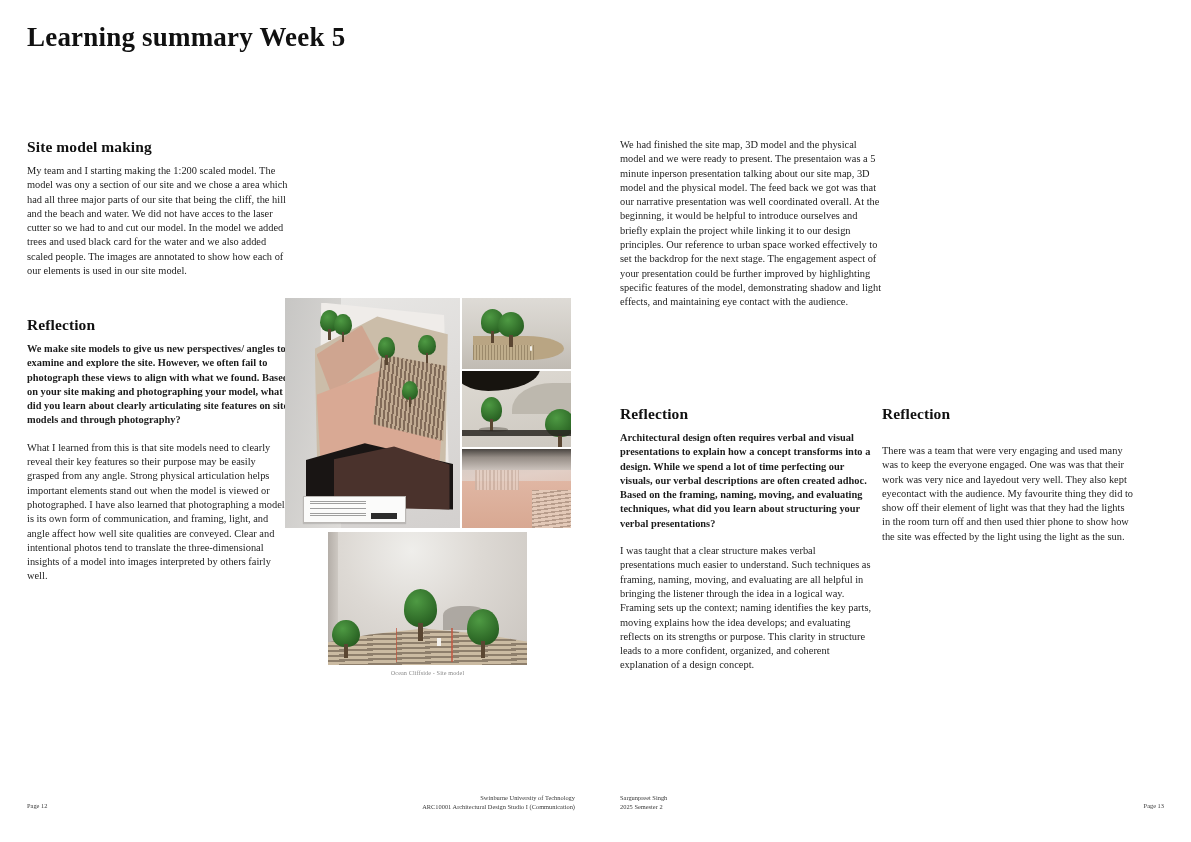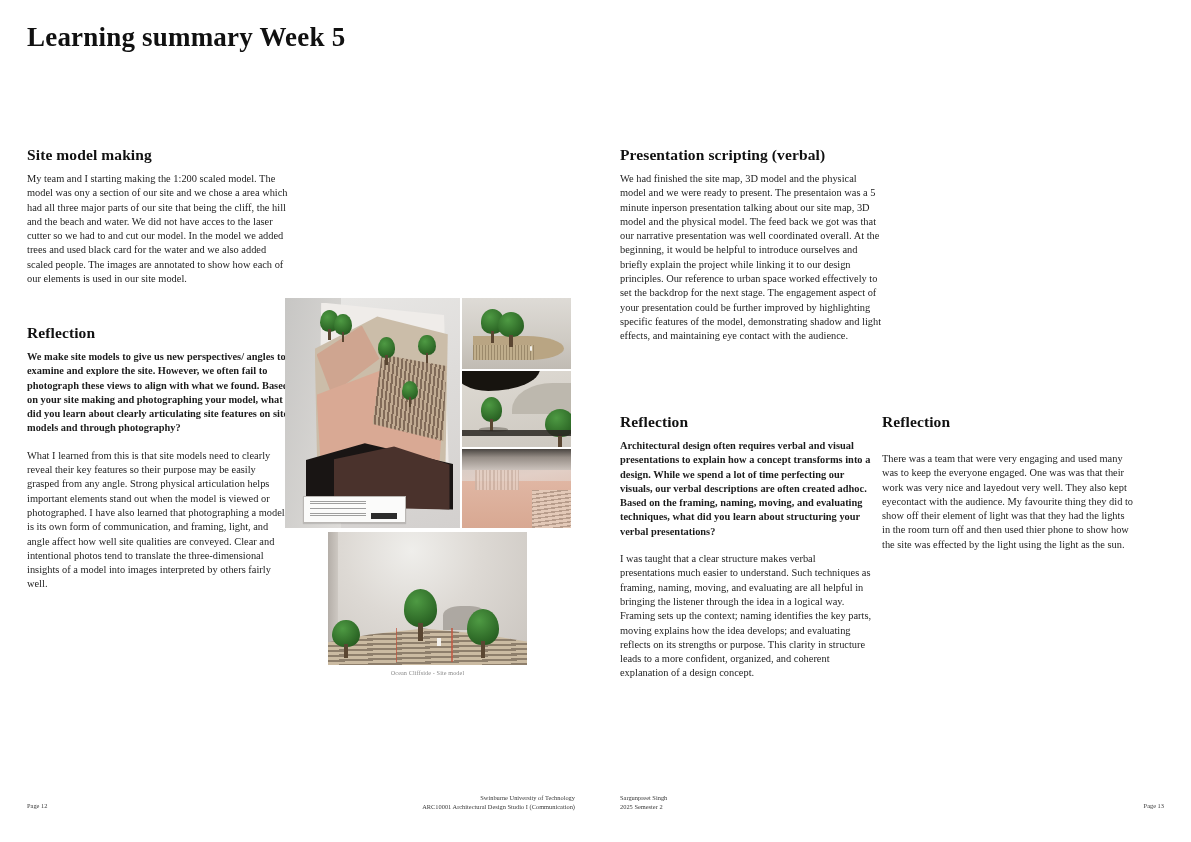--- a/index.html
+++ b/index.html
@@ -33,21 +33,21 @@
     letter-spacing: 0.2px;
     color: #111;
     font-family: "Liberation Serif", "DejaVu Serif", serif;
   }
 
   
   .h2 {
     font-size: 15.5px;
     font-weight: bold;
     color: #111;
-    margin: 8px 0 8px 0;
+    margin: 0 0 8px 0;
     letter-spacing: 0.1px;
   }
   .body-text {
     font-size: 10.4px;
     line-height: 14.3px;
     color: #1d1d1d;
     margin: 0;
     text-align: left;
   }
   .body-text.bold {
@@ -415,21 +415,20 @@
       <div class="tree" style="left:70%; top:58%; width:16%; height:36%;">
         <div class="crown"></div>
           <div class="trunk"></div>
       </div>
     </div>
 
     <div class="caption">Ocean Cliffside - Site model</div>
   </div>
 
   <div class="col-b">
-    <h2 class="h2">Presentation scripting (verbal)</h2>
     <p class="body-text">We had finished the site map, 3D model and the physical model and we were ready to present. The presentaion was a 5 minute inperson presentation talking about our site map, 3D model and the physical model. The feed back we got was that our narrative presentation was well coordinated overall. At the beginning, it would be helpful to introduce ourselves and briefly explain the project while linking it to our design principles. Our reference to urban space worked effectively to set the backdrop for the next stage. The engagement aspect of your presentation could be further improved by highlighting specific features of the model, demonstrating shadow and light effects, and maintaining eye contact with the audience.</p>
   </div>
 
   <div class="col-c">
     <h2 class="h2">Reflection</h2>
     <p class="body-text bold">Architectural design often requires verbal and visual presentations to explain how a concept transforms into a design. While we spend a lot of time perfecting our visuals, our verbal descriptions are often created adhoc. Based on the framing, naming, moving, and evaluating techniques, what did you learn about structuring your verbal presentations?</p>
     <div class="gap"></div>
     <p class="body-text">I was taught that a clear structure makes verbal presentations much easier to understand. Such techniques as framing, naming, moving, and evaluating are all helpful in bringing the listener through the idea in a logical way. Framing sets up the context; naming identifies the key parts, moving explains how the idea develops; and evaluating reflects on its strengths or purpose. This clarity in structure leads to a more confident, organized, and coherent explanation of a design concept.</p>
   </div>
 

